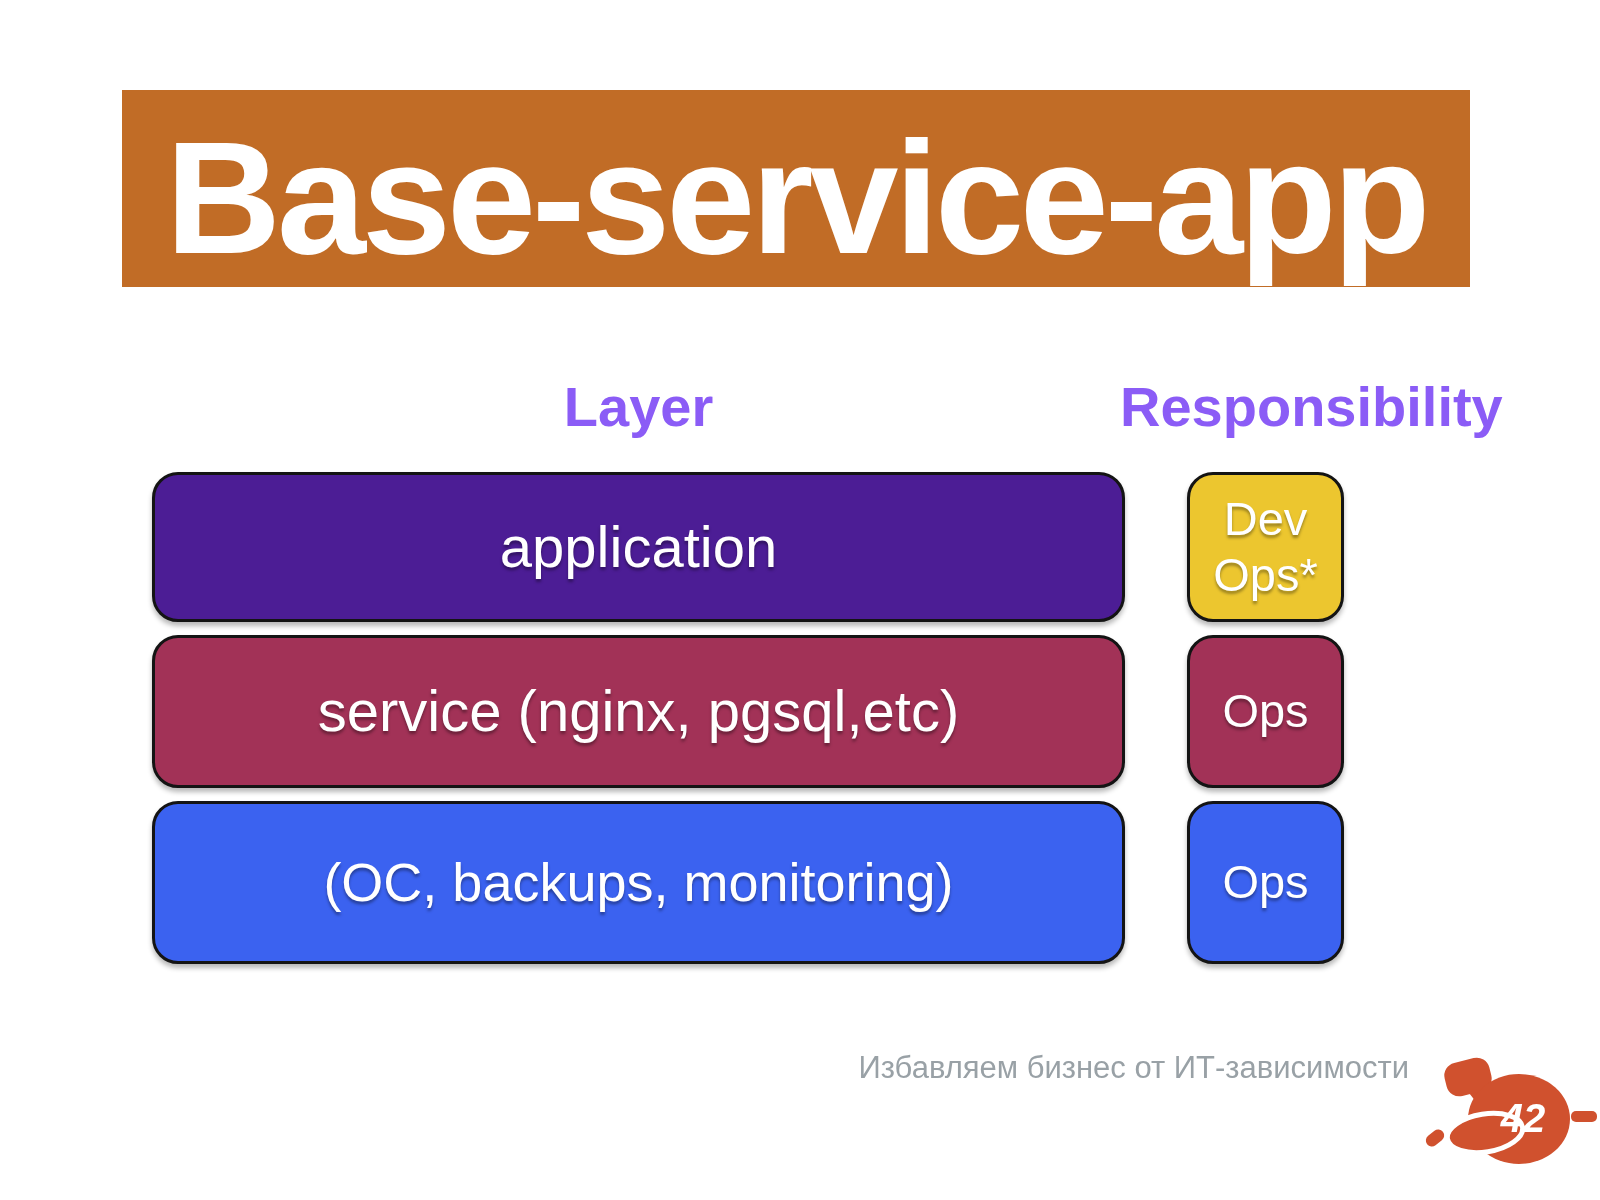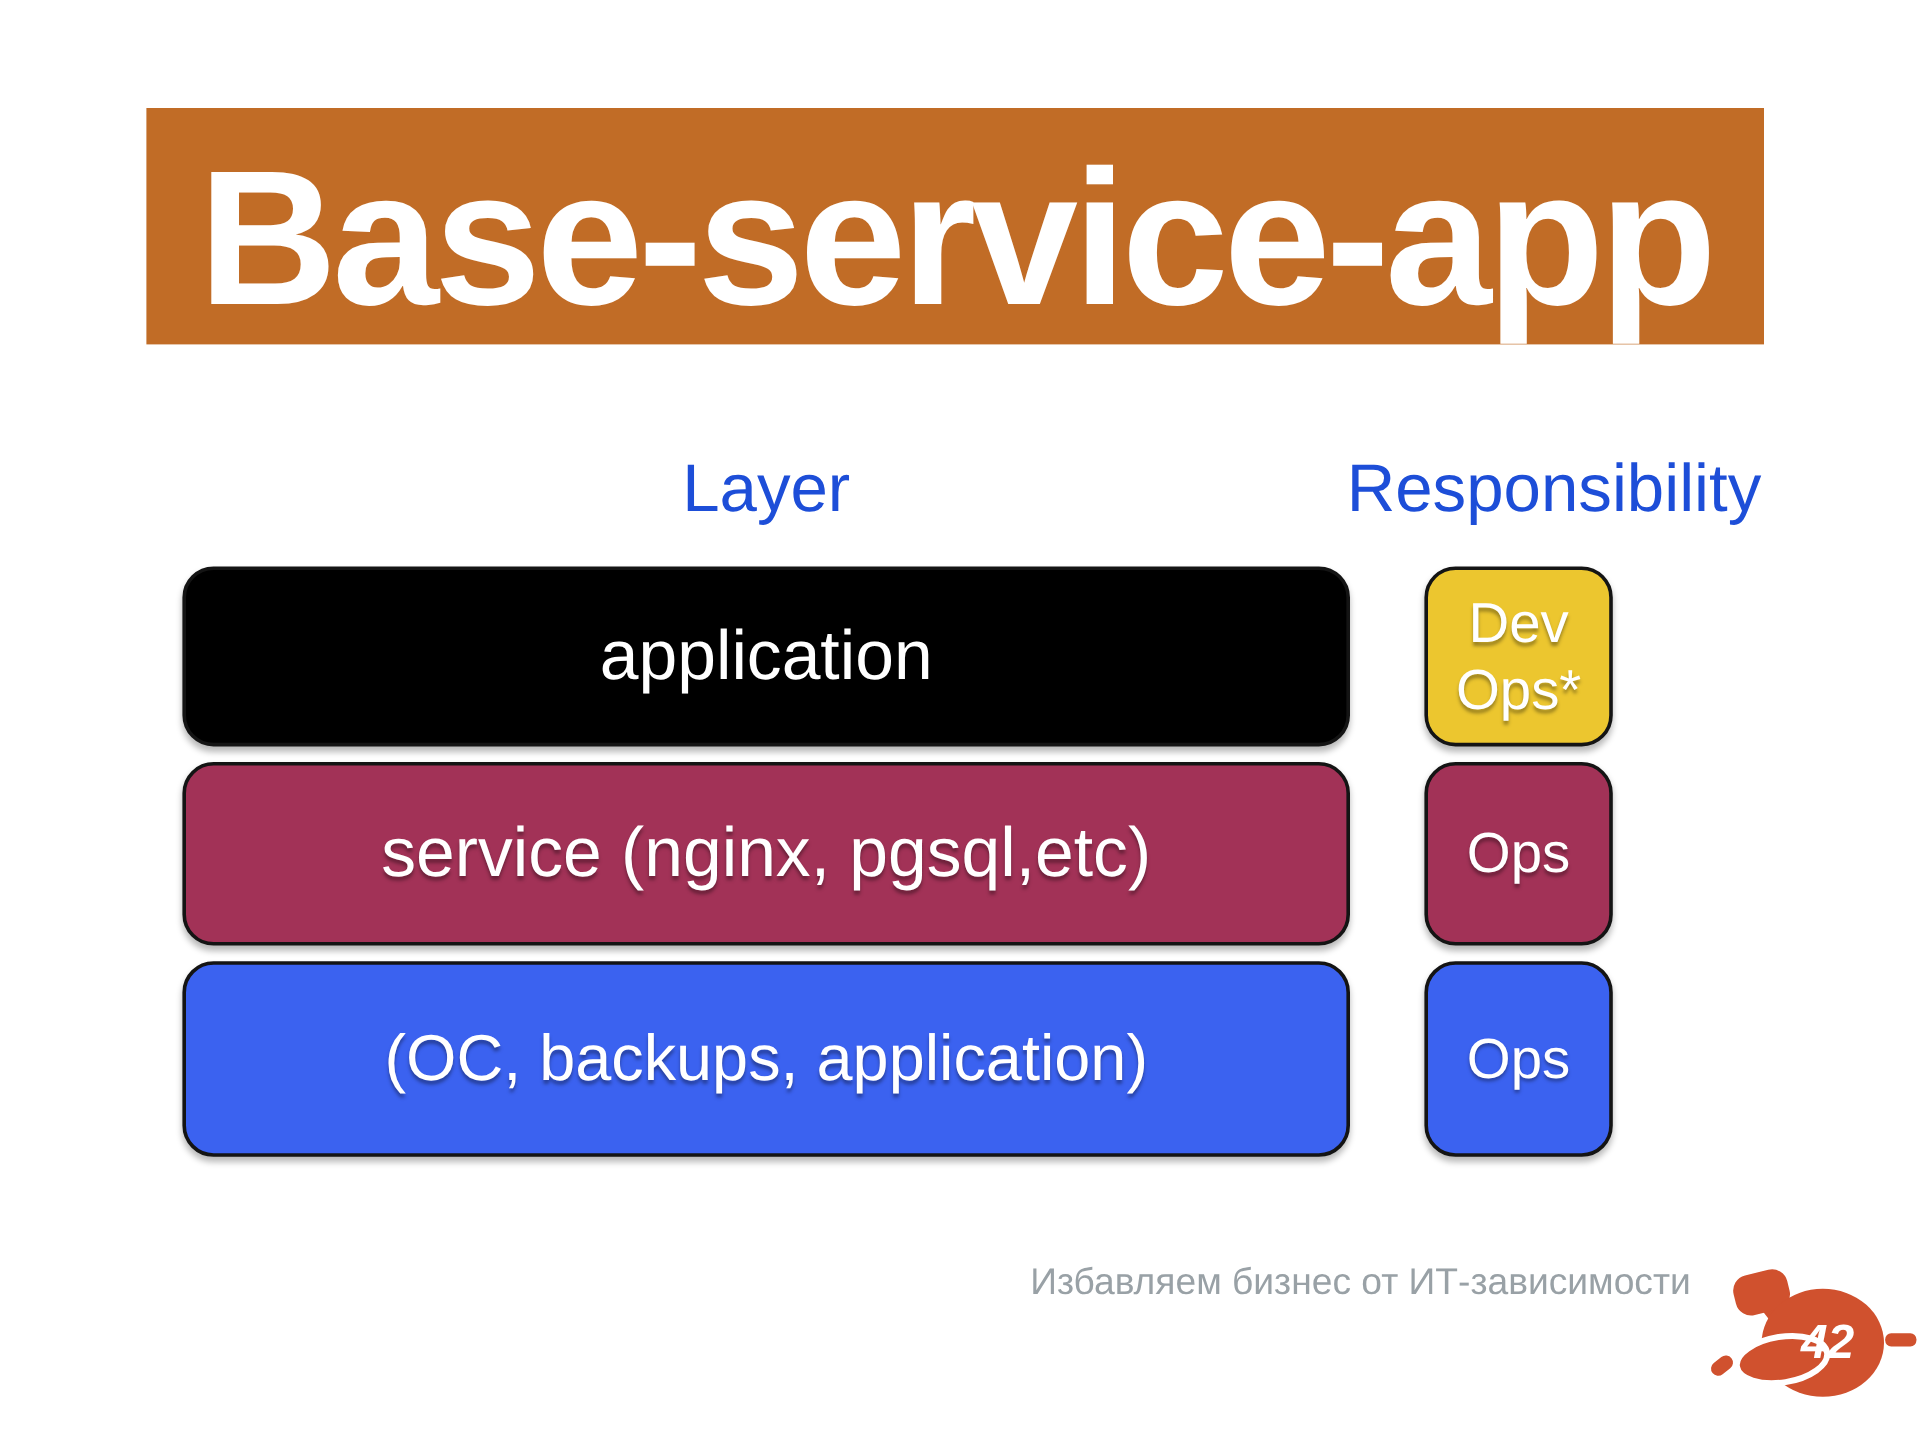--- a/index.html
+++ b/index.html
@@ -36,22 +36,22 @@
     white-space: nowrap;
     transform: translateY(9px);
   }
 
   
   .col-header {
     position: absolute;
     top: 374px;
     text-align: center;
     font-size: 56px;
-    font-weight: 400;
-    color: #1d4ed8;
+    font-weight: 700;
+    color: #8b5cf6;
     letter-spacing: 0px;
   }
   #layer-header { left: 152px; width: 973px; }
   #resp-header  { left: 1120px; width: 350px; }
 
   
   .diagram {
     position: absolute;
     left: 152px;
     top: 472px;
@@ -111,37 +111,37 @@
 
 <div class="title-banner">
   <h1>Base-service-app</h1>
 </div>
 
 <div class="col-header" id="layer-header">Layer</div>
 <div class="col-header" id="resp-header">Responsibility</div>
 
 <div class="diagram">
 
-  <div class="box layer" style="background-color: #000000;">
+  <div class="box layer" style="background-color: #4c1d95;">
     <span>application</span>
   </div>
   <div class="box resp" style="background-color: rgb(236, 198, 47);">
     <span>Dev</span>
     <span>Ops*</span>
   </div>
 
   <div class="box layer" style="background-color: rgb(162, 50, 87);">
     <span>service (nginx, pgsql,etc)</span>
   </div>
   <div class="box resp" style="background-color: rgb(162, 50, 87);">
     <span>Ops</span>
   </div>
 
   <div class="box layer two-line" style="background-color: rgb(59, 98, 240);">
-    <span>(OC, backups, application)</span>
+    <span>(OC, backups, monitoring)</span>
   </div>
   <div class="box resp" style="background-color: rgb(59, 98, 240);">
     <span>Ops</span>
   </div>
 
 </div>
 
 <div class="footer">
   <span class="tagline">Избавляем бизнес от ИТ-зависимости</span>
   <svg class="logo-svg" width="175" height="135" viewBox="0 0 175 135" xmlns="http://www.w3.org/2000/svg">

